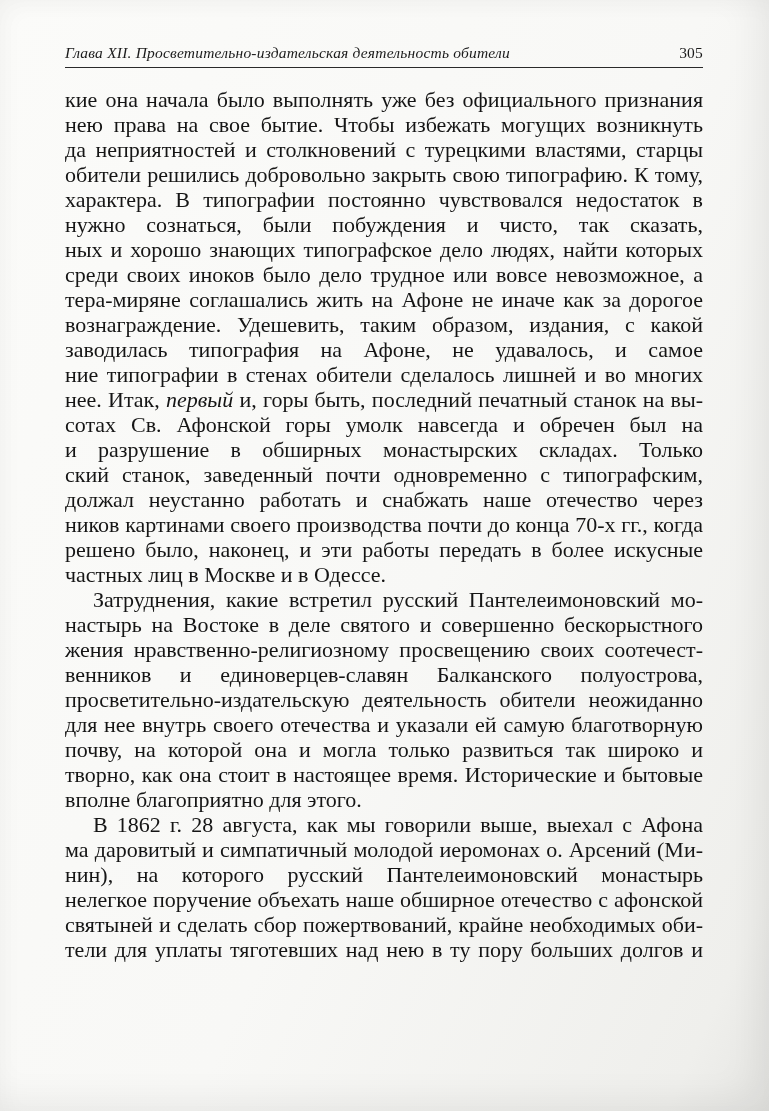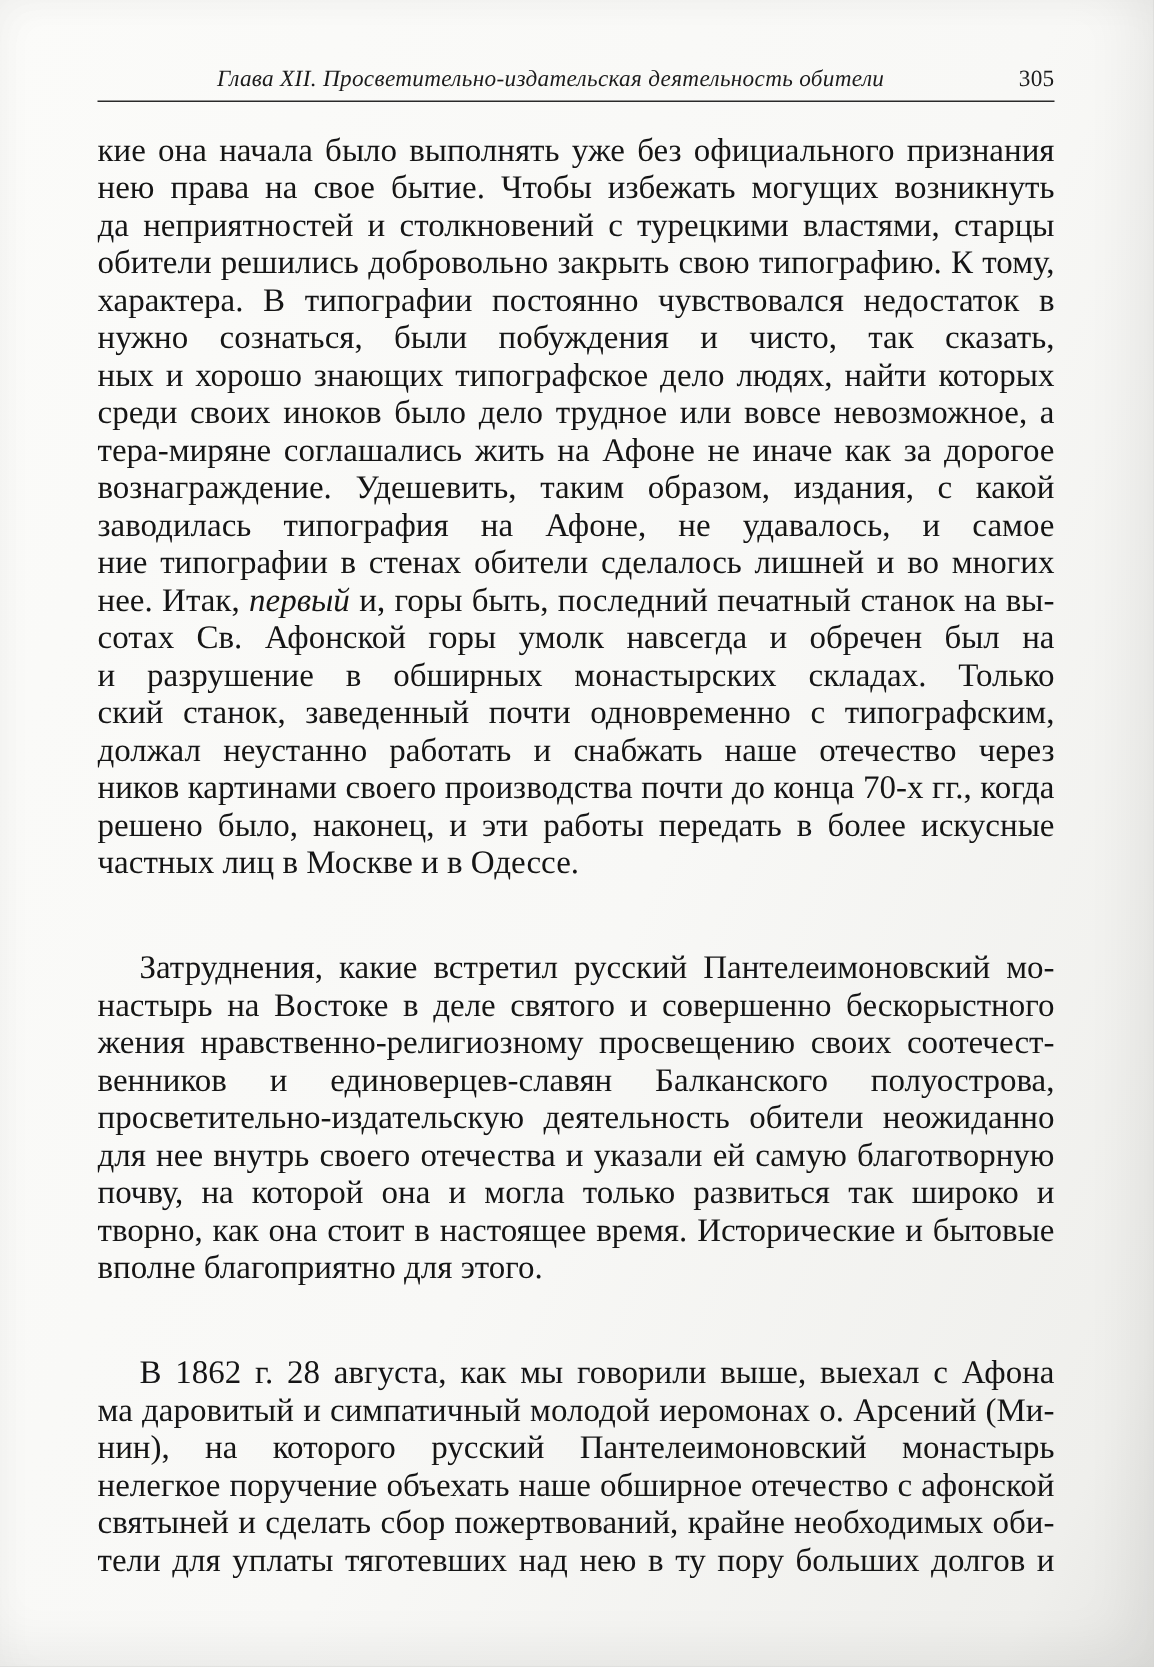--- a/index.html
+++ b/index.html
@@ -30,21 +30,20 @@
     display: flex;
     justify-content: space-between;
     align-items: baseline;
     padding-top: 44px;
     font-size: 15.5px;
     letter-spacing: 0.2px;
   }
   .chapter {
     font-style: italic;
     flex: 1;
-    text-align: center;
     white-space: nowrap;
   }
   .pagenum {
     font-style: normal;
     margin-left: 10px;
   }
   .rule {
     border-bottom: 1.4px solid #2a2a2a;
     margin-top: 5px;
   }
@@ -62,21 +61,20 @@
     text-align-last: justify;
     white-space: normal;
     height: 25px;
     overflow: hidden;
   }
   .line.last {
     text-align-last: left;
   }
   .paragraph.indent .line.first {
     text-indent: 28px;
-    margin-top: 45px;
   }
   .italic {
     font-style: italic;
   }
 </style>
 </head>
 <body>
 
 <div class="page">
   <div class="content">

